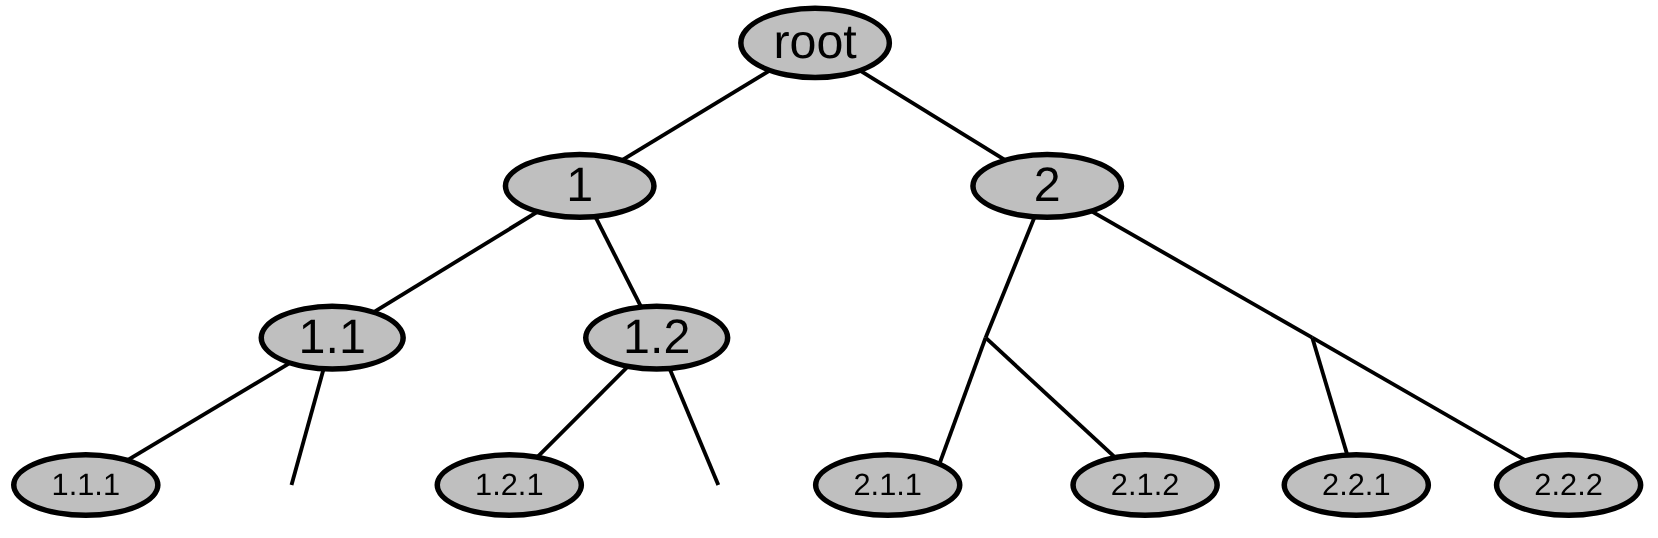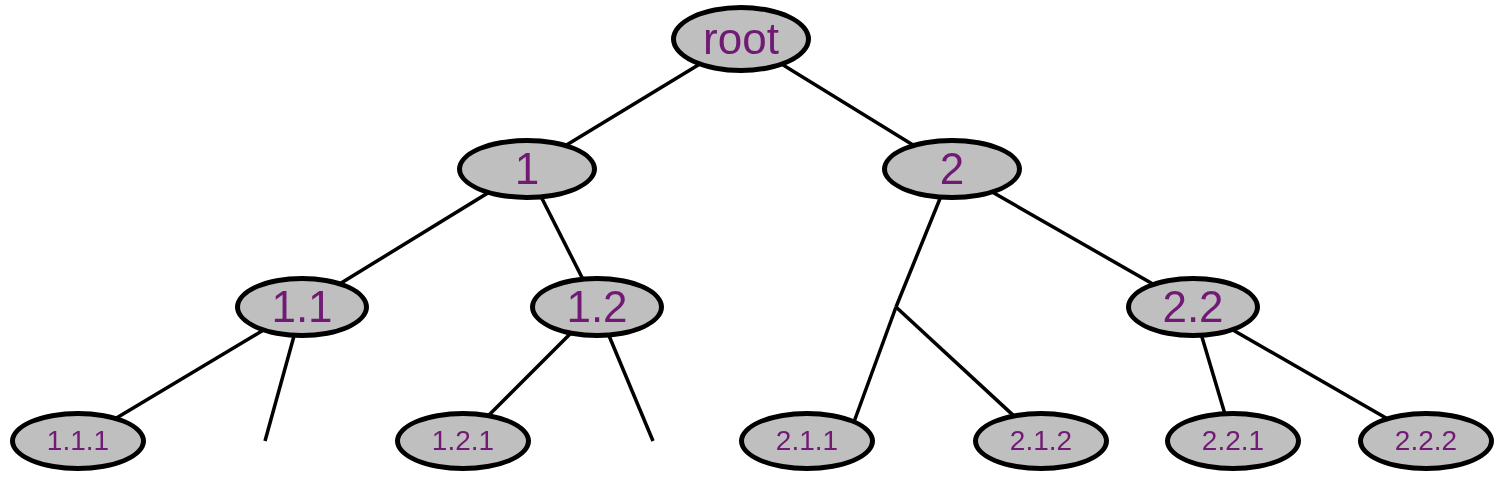--- a/index.html
+++ b/index.html
@@ -20,21 +20,21 @@
   .edges line { stroke: #000000; stroke-width: 3.5; }
   .node {
     position: absolute;
     box-sizing: border-box;
     display: flex;
     align-items: center;
     justify-content: center;
     background: #bfbfbf;
     border: 5px solid #000000;
     border-radius: 50%;
-    color: #701a75;
+    color: #000000;
     font-size: 44px;
     line-height: 1;
     white-space: nowrap;
   }
   .lvl0 { width: 140px; height: 68px; }
   .lvl1 { width: 140px; height: 62px; }
   .lvl2 { width: 134px; height: 62px; }
   .lvl3 { width: 136px; height: 60px; font-size: 28px; }
 
   .p-root { left: 671px; top: 5px; }
@@ -85,23 +85,20 @@
   <div class="node lvl1 p-2">
     <span>2</span>
   </div>
 
   <div class="node lvl2 p-1-1">
     <span>1.1</span>
   </div>
   <div class="node lvl2 p-1-2">
     <span>1.2</span>
   </div>
-  <div class="node lvl2 p-2-2">
-    <span>2.2</span>
-  </div>
 
   <div class="node lvl3 p-1-1-1">
     <span>1.1.1</span>
   </div>
   <div class="node lvl3 p-1-2-1">
     <span>1.2.1</span>
   </div>
   <div class="node lvl3 p-2-1-1">
     <span>2.1.1</span>
   </div>

